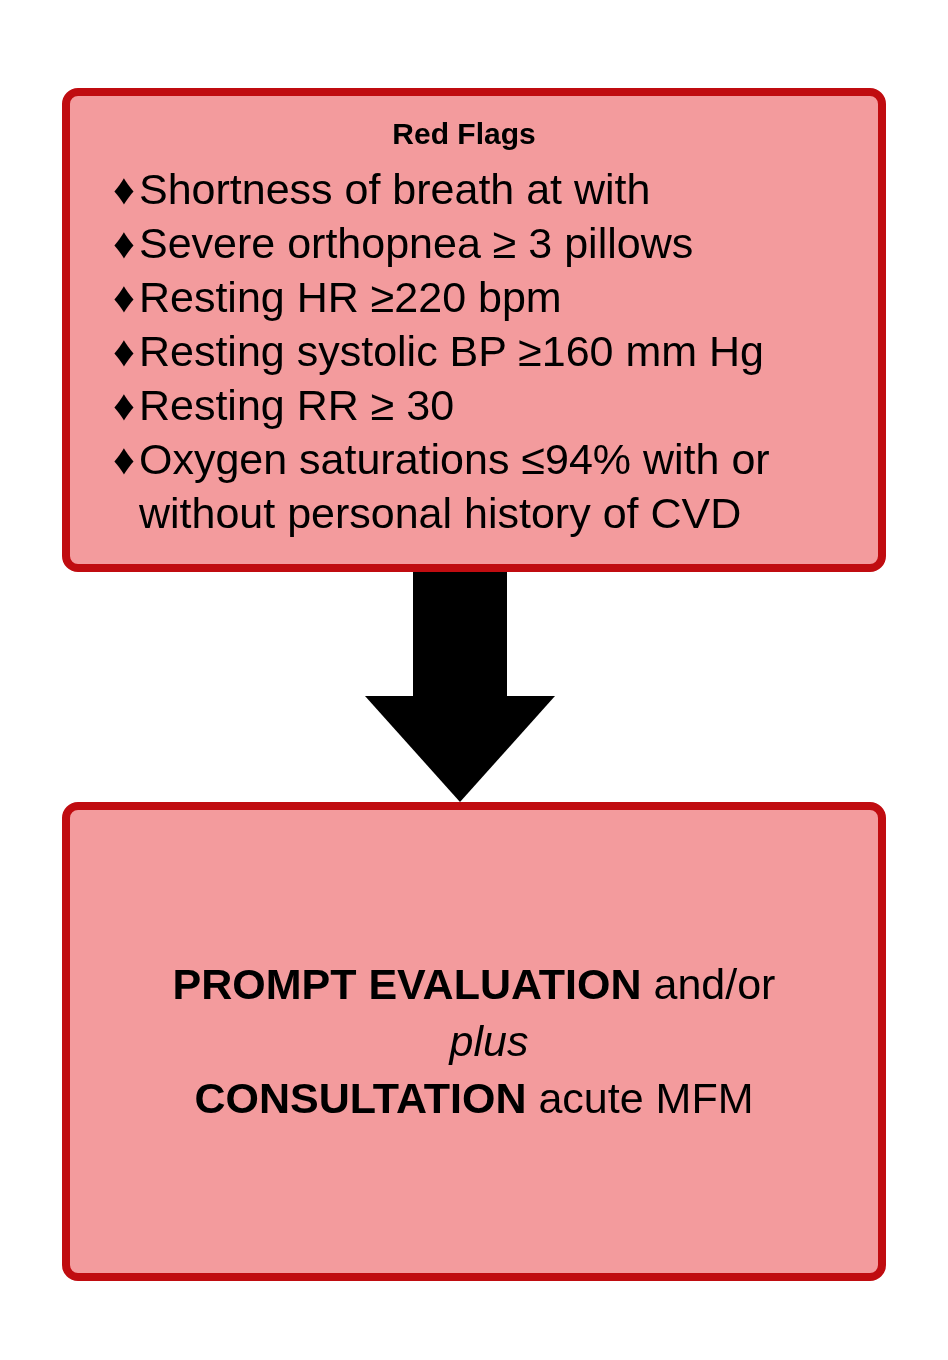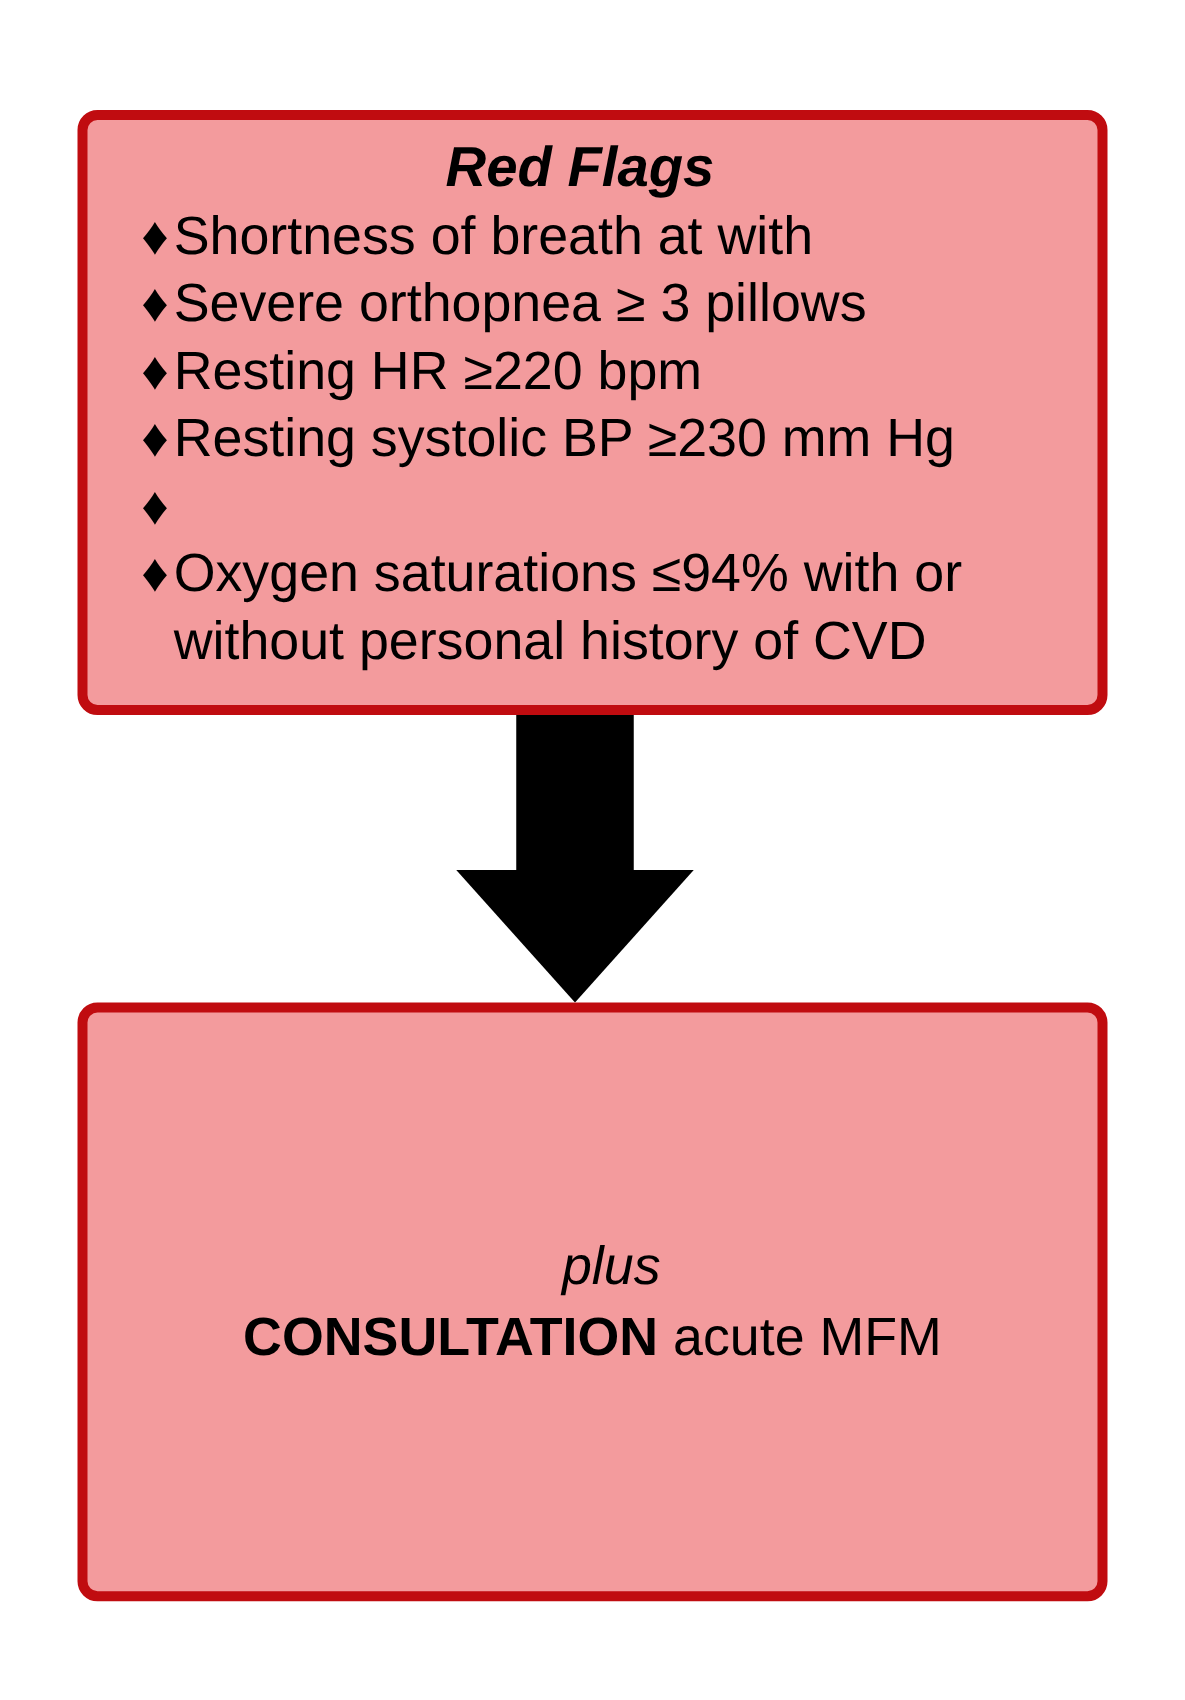--- a/index.html
+++ b/index.html
@@ -25,24 +25,23 @@
     border: 8px solid var(--box-border, #C00C10);
     border-radius: 16px;
   }
   .top-box {
     top: 88px;
     height: 484px;
     padding: 10px 20px 10px 0;
   }
   .box-title {
     text-align: center;
-    font-size: 45px;
+    font-size: 30px;
     font-weight: bold;
     line-height: 56px;
-    font-style: italic;
   }
   .bullet-list {
     list-style: none;
     margin: 0;
     padding: 0 10px 0 43px;
   }
   .bullet-list li {
     display: flex;
     align-items: flex-start;
     font-size: 43px;
@@ -104,37 +103,39 @@
       <li>
         <span class="marker">♦</span>
         <span>Severe orthopnea ≥ 3 pillows</span>
       </li>
       <li>
         <span class="marker">♦</span>
         <span>Resting HR ≥220 bpm</span>
       </li>
       <li>
         <span class="marker">♦</span>
-        <span>Resting systolic BP ≥230 mm Hg</span>
+        <span>Resting systolic BP ≥160 mm Hg</span>
       </li>
       <li>
         <span class="marker">♦</span>
+        <span>Resting RR ≥ 30</span>
       </li>
       <li>
         <span class="marker">♦</span>
         <span>Oxygen saturations ≤94% with or without personal history of CVD</span>
       </li>
     </ul>
   </div>
 
   <div class="arrow">
     <div class="arrow-shaft"></div>
     <div class="arrow-head"></div>
   </div>
 
   <div class="box bottom-box">
     <div class="action-text">
+      <div class="line"><span class="b">PROMPT EVALUATION</span><span> and/or</span></div>
       <div class="line i">plus</div>
       <div class="line"><span class="b">CONSULTATION</span><span> acute MFM</span></div>
     </div>
   </div>
 
 </div>
 
 </body></html>

